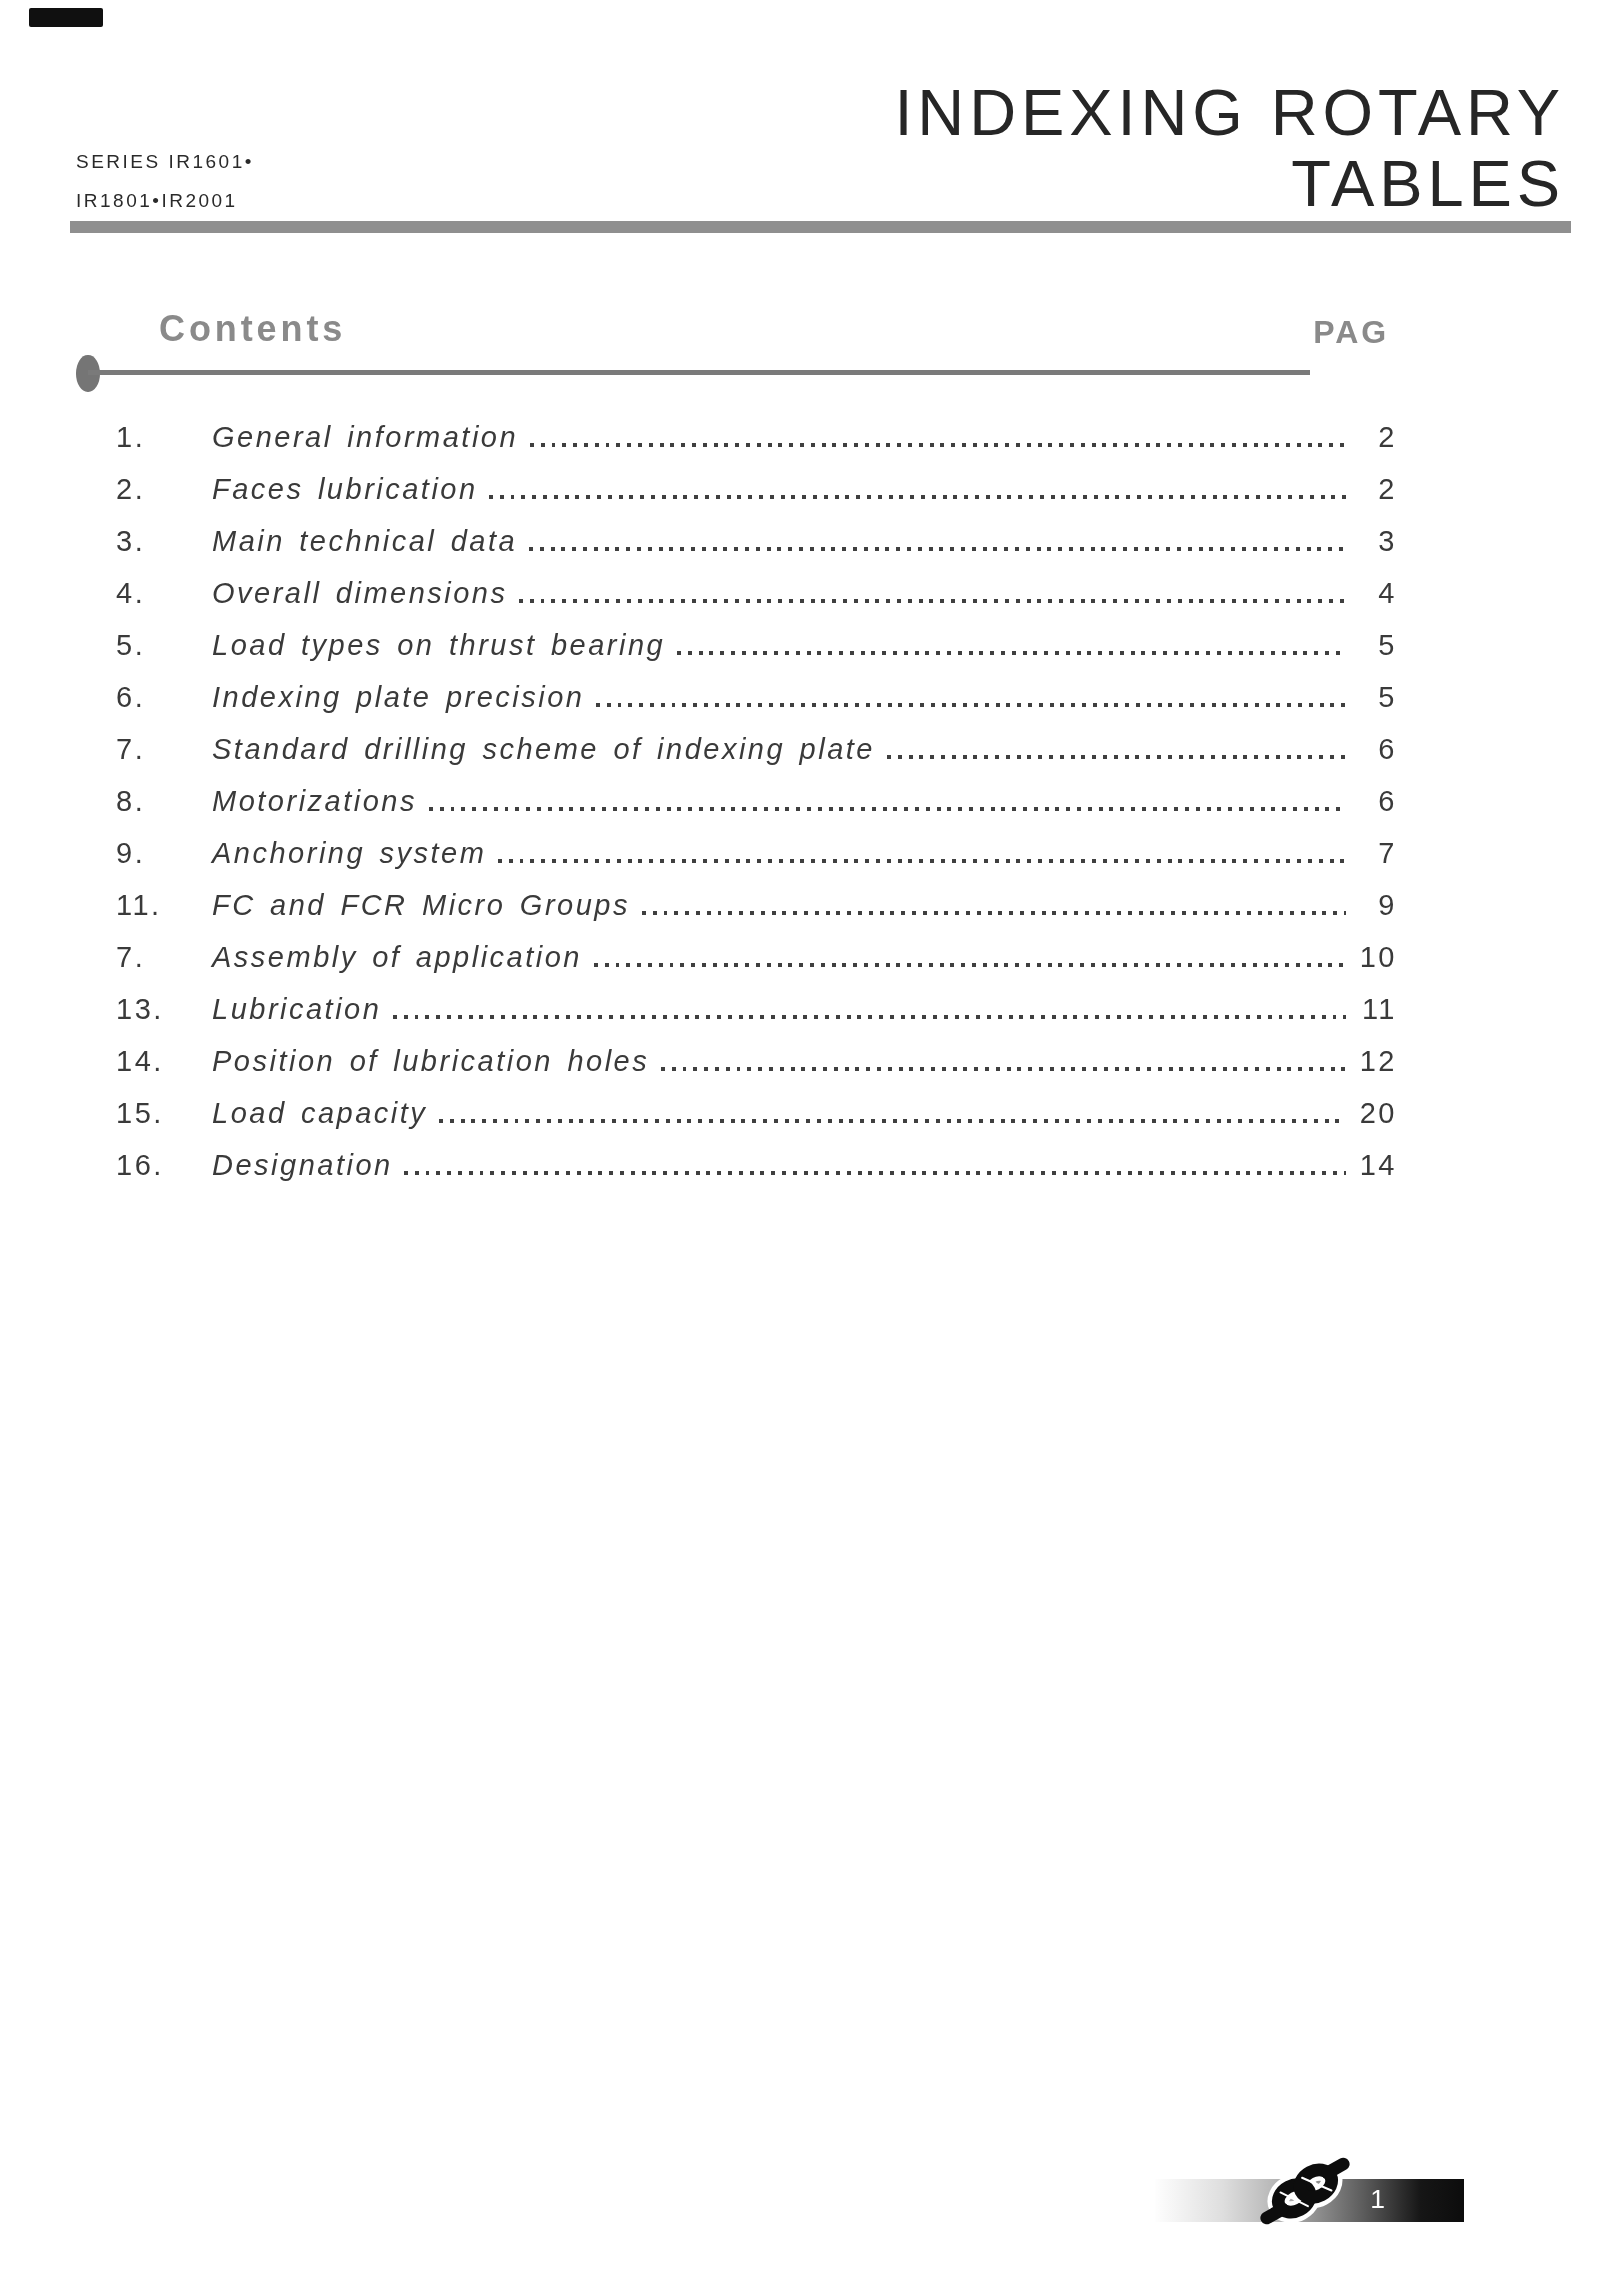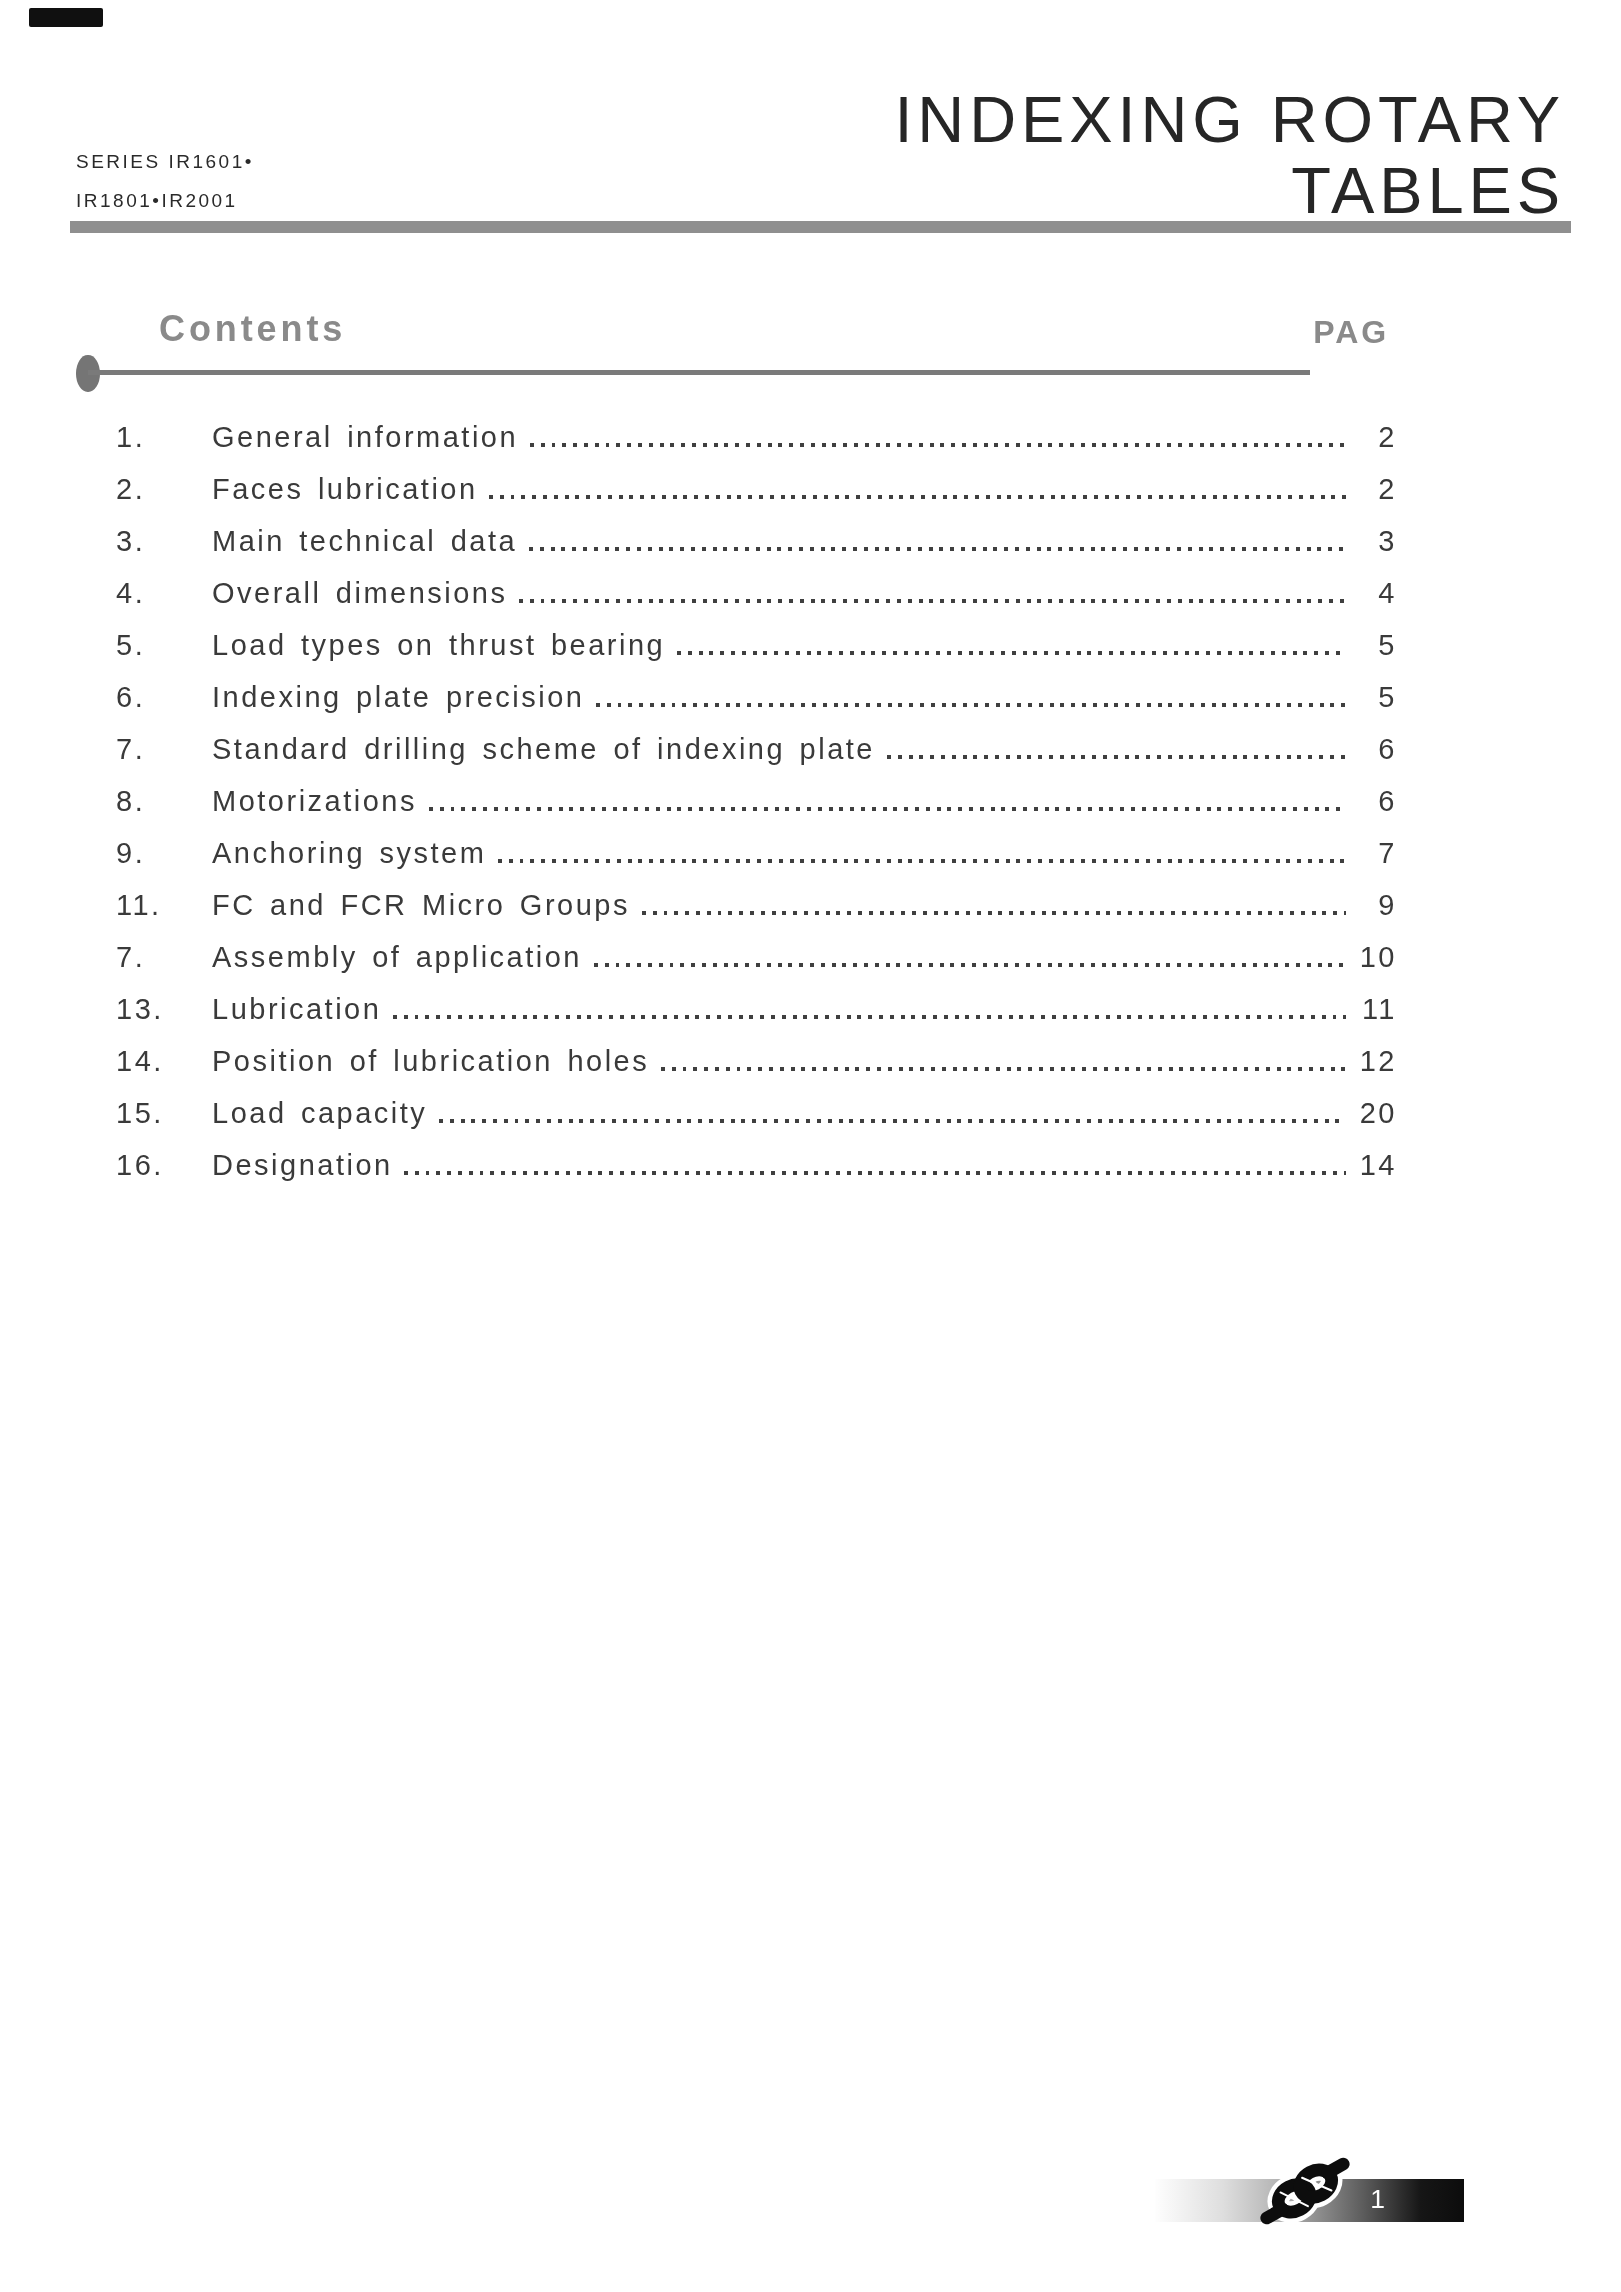--- a/index.html
+++ b/index.html
@@ -21,21 +21,21 @@
 
   
   .series-block {
     position:absolute; left:76px; top:142px;
     font-size:19px; line-height:39px;
     letter-spacing:2.5px;
     color:#2a2a2a;
     white-space:nowrap;
   }
   .doc-title {
-    position:absolute; right:56px; top:84px;
+    position:absolute; right:56px; top:77px;
     text-align:right;
     font-size:65px; line-height:71px;
     letter-spacing:4.9px;
     color:#262626;
     white-space:nowrap;
   }
   .header-rule {
     position:absolute; left:70px; top:221px;
     width:1501px; height:11.8px;
     background:#8f8f8f;
@@ -76,21 +76,21 @@
     letter-spacing:2.5px;
     word-spacing:3.9px;
   }
   .toc-row {
     display:flex;
     align-items:baseline;
     line-height:52px;
     white-space:nowrap;
   }
   .toc-num { width:96px; flex:0 0 96px; }
-  .toc-title { padding-right:11.8px; }
+  .toc-title { padding-right:11.8px;font-style:italic; }
   .toc-leader {
     flex:1 1 auto;
     height:3.9px;
     margin-bottom:1px;
     background:repeating-linear-gradient(to right, #3f3f3f 0 3.9px, transparent 3.9px 10.8px);
   }
   .toc-page {
     flex:0 0 auto;
     min-width:51px;
     padding-left:5.9px;

